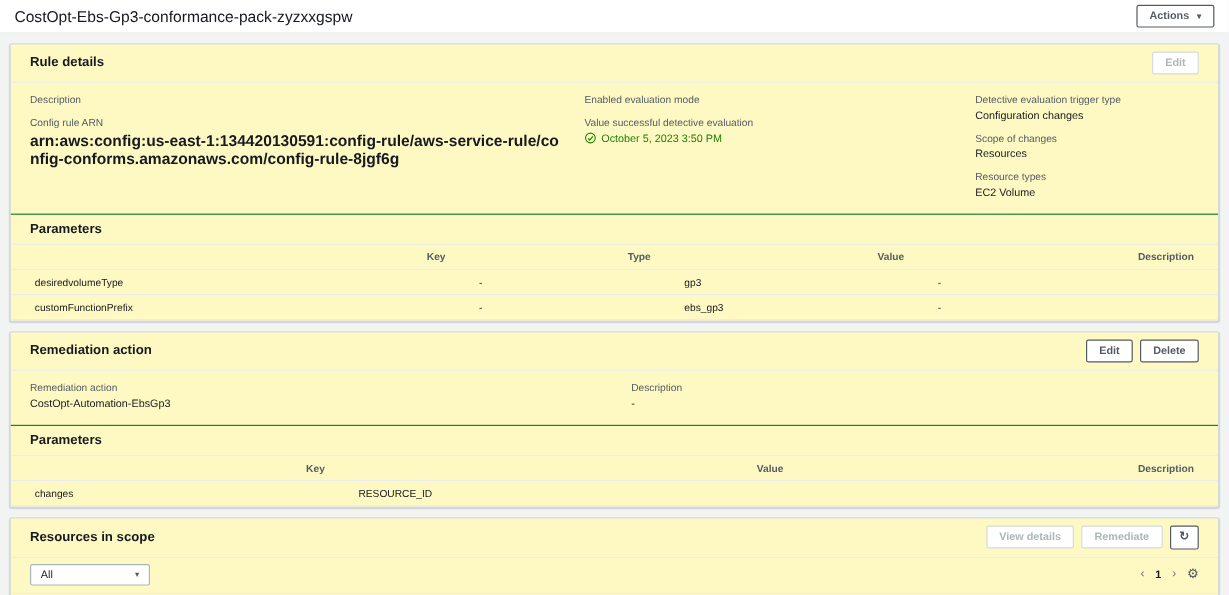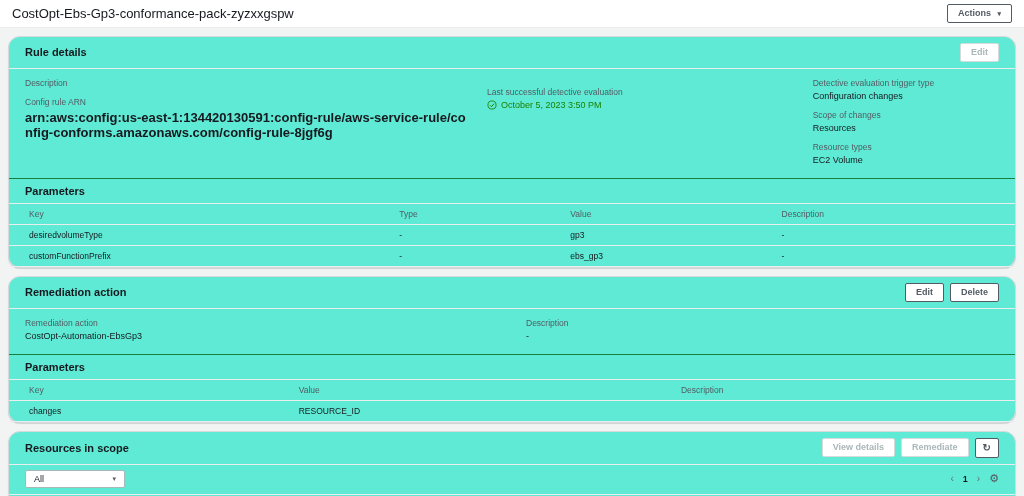--- a/index.html
+++ b/index.html
@@ -21,43 +21,43 @@
     font-family:inherit; font-size:9px; font-weight:700; color:#545b64;
     background:#fff; border:1px solid #545b64; border-radius:2px;
     padding:3px 10px; cursor:pointer; line-height:1.2; white-space:nowrap;
   }
   .btn .caret { font-size:7px; margin-left:4px; }
   .btn.disabled { color:#aab7b8; border-color:#d5dbdb; cursor:default; }
   .btn.icon-btn { padding:3px 7px; font-size:10px; }
   .btn-group { display:flex; gap:6px; align-items:center; }
   
   .card {
-    background:#5eead4; margin:8px 8px 0 8px; border:1px solid #d5dbdb;
-    border-radius:12px; box-shadow:0 1px 1px rgba(0,28,36,.15);
+    background:#fef9c3; margin:8px 8px 0 8px; border:1px solid #d5dbdb;
+    border-radius:2px; box-shadow:0 1px 1px rgba(0,28,36,.15);
   }
   .card-header {
     display:flex; align-items:center; justify-content:space-between;
     padding:6px 16px; border-bottom:1px solid #eaeded; min-height:24px;
   }
   .card-header h2 { font-size:11px; font-weight:700; }
   .subheader { border-top:1px solid #15803d; padding:6px 16px; }
   .subheader h3 { font-size:11px; font-weight:700; }
   
   .detail-grid { display:grid; grid-template-columns:46% 32% 22%; padding:9px 16px 4px 16px; column-gap:14px; }
   .detail-grid-2 { display:grid; grid-template-columns:50% 50%; padding:9px 16px 4px 16px; column-gap:14px; }
   .field { margin-bottom:9px; }
   .label { color:#545b64; margin-bottom:3px; font-size:8.5px; }
   .value { color:#16191f; font-size:9px; }
   .value.arn { font-size:13px; word-break:break-all; letter-spacing:0;font-weight:bold; }
   .bullet-val::before { content:"• "; }
   
   table { width:100%; border-collapse:collapse; font-size:8.5px; table-layout:fixed; }
   th {
-    text-align:left; color:#545b64; font-weight:400;
-    padding:5px 8px; border-top:1px solid #eaeded; border-bottom:1px solid #eaeded;
+    text-align:right; color:#545b64; font-weight:700;
+    padding:5px 20px; border-top:1px solid #eaeded; border-bottom:1px solid #eaeded;
   }
   td { padding:5px 8px; border-bottom:1px solid #eaeded; color:#16191f; }
   th:first-child, td:first-child { padding-left:20px; }
   tr:last-child td { border-bottom:1px solid #eaeded; }
   
   .ok { color:#1d8102; }
   .st { display:inline-flex; align-items:center; gap:4px; }
   .st svg { width:10px; height:10px; flex:none; }
   
   .res-toolbar { display:flex; justify-content:space-between; align-items:center; padding:5px 16px 6px 16px;gap:48px; }
@@ -104,23 +104,24 @@
       <div class="field">
         <div class="label">Description</div>
       </div>
       <div class="field">
         <div class="label">Config rule ARN</div>
         <div class="value arn">arn:aws:config:us-east-1:134420130591:config-rule/aws-service-rule/config-conforms.amazonaws.com/config-rule-8jgf6g</div>
       </div>
     </div>
     <div>
       <div class="field">
-      </div>
-      <div class="field">
-        <div class="label">Last successful detective evaluation</div>
+        <div class="label">Enabled evaluation mode</div>
+      </div>
+      <div class="field">
+        <div class="label">Value successful detective evaluation</div>
         <div class="value st ok">
           <svg viewBox="0 0 16 16">
               <circle cx="8" cy="8" r="6.5" fill="none" stroke="currentColor" stroke-width="1.4"></circle>
               <path d="M4.8 8.4l2.3 2.3 4.2-4.8" fill="none" stroke="currentColor" stroke-width="1.6"></path>
             </svg>
           <span>October 5, 2023 3:50 PM</span>
         </div>
       </div>
     </div>
     <div>

